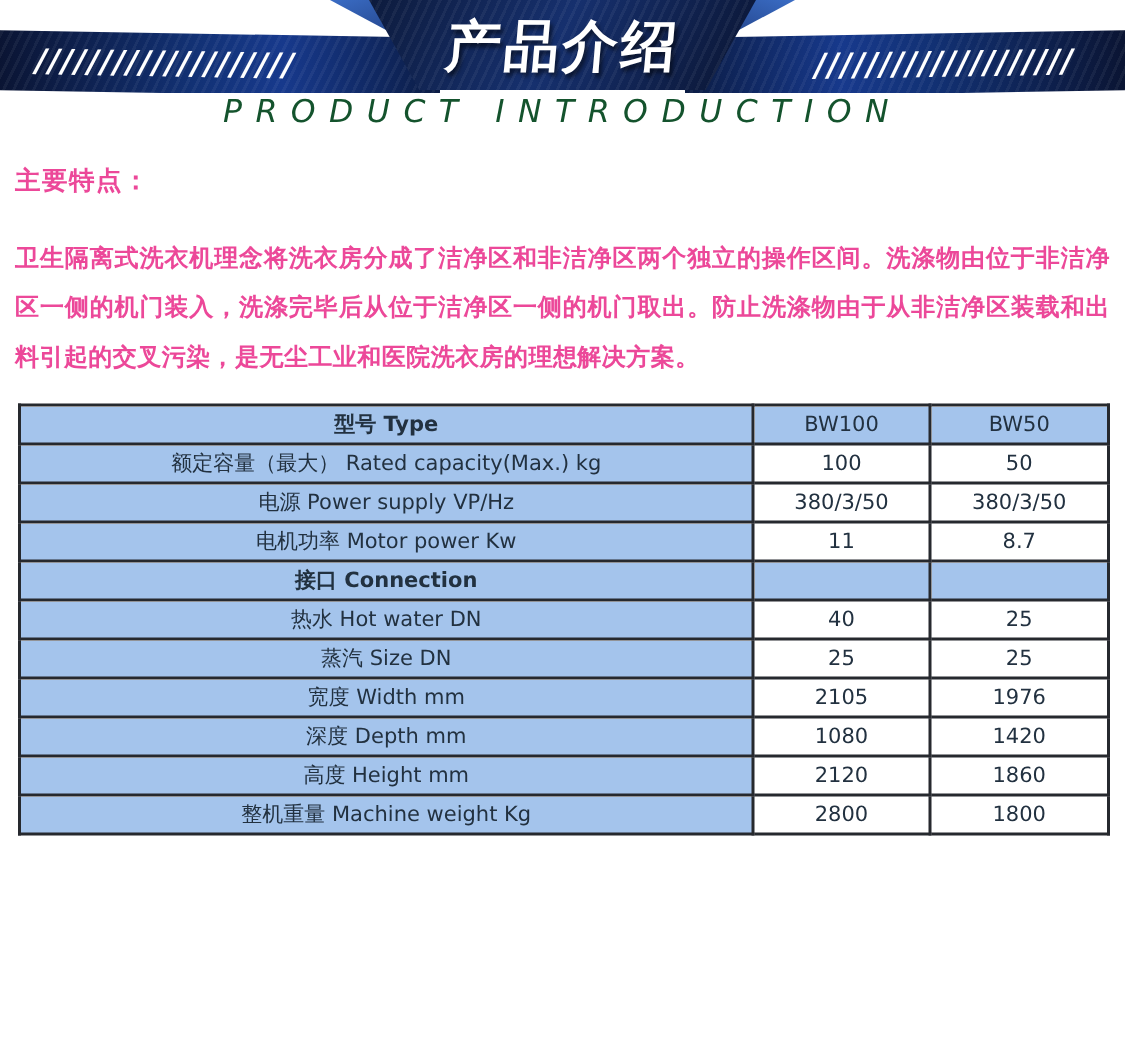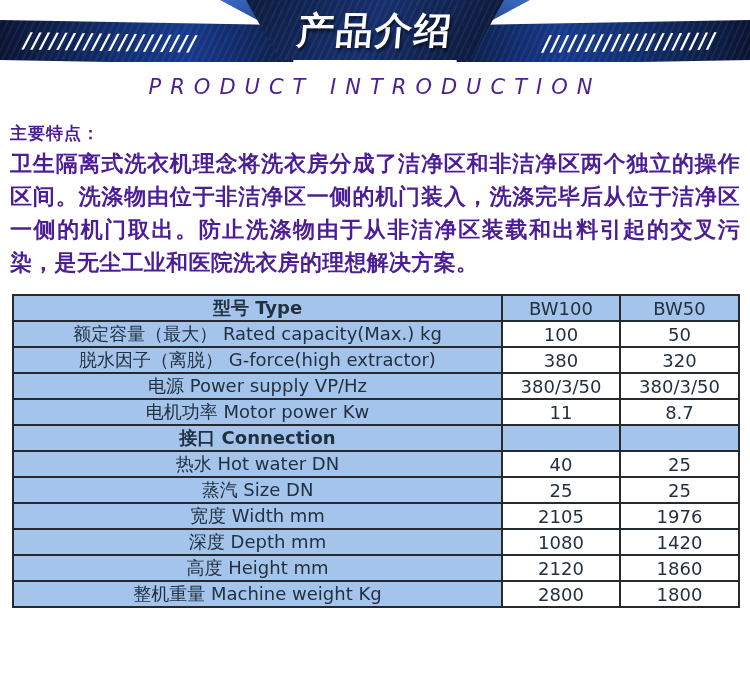--- a/index.html
+++ b/index.html
@@ -30,33 +30,33 @@
   .badge { position:absolute; top:0; left:50%; margin-left:-129px; width:258px; height:60px; z-index:3;
     clip-path:polygon(0 0,100% 0,87% 100%,13% 100%);
     background:linear-gradient(118deg,#0d1b3d 0%,#16306e 48%,#0a1430 100%); }
   .badge::after { content:""; position:absolute; inset:0;
     background:repeating-linear-gradient(115deg, rgba(255,255,255,.05) 0 2px, transparent 2px 6px); }
   .badge-title { position:relative; z-index:4; display:block; text-align:center; line-height:62px;
     color:#ffffff; font-size:37px; font-weight:bold; transform:skewX(-5deg);
     text-shadow:2px 3px 3px rgba(0,0,0,.55); letter-spacing:2px; }
 
   
-  .subtitle { margin-top:13px; text-align:center; color:#4c1d95; font-style:italic;
+  .subtitle { text-align:center; color:#14532d; font-style:italic;
     font-size:21px; letter-spacing:9px; white-space:nowrap; }
 
   
-  .features { margin:23px 10px 0 10px; color:#4c1d95; }
+  .features { margin:23px 10px 0 10px; color:#ec4899; }
   .features h2 { font-size:17px; font-weight:bold; letter-spacing:1px; }
-  .features p { margin-top:2px; font-size:22px; font-weight:bold; line-height:33px;
+  .features p { margin-top:23px; font-size:16px; font-weight:bold; line-height:33px;
     letter-spacing:.3px; text-align:justify; }
 
   
   table.spec { margin:15px 0 0 12px; width:726px; table-layout:fixed; border-collapse:collapse; }
   table.spec td { height:26px; border:2px solid #26292e; text-align:center; vertical-align:middle;
-    font-size:18px; color:#223140; background:#ffffff; overflow:hidden; white-space:nowrap; }
+    font-size:14px; color:#223140; background:#ffffff; overflow:hidden; white-space:nowrap; }
   table.spec td.blue { background:#a4c4ec; }
   table.spec td.bold { font-weight:bold; }
 </style>
 </head>
 <body>
 
 <div class="page">
 
   <header class="banner">
     <div class="bar bar-left">
@@ -88,25 +88,20 @@
     <tbody>
         <tr>
           <td class="blue bold">型号 Type</td>
           <td class="blue">BW100</td>
           <td class="blue">BW50</td>
         </tr>
         <tr>
           <td class="blue">额定容量（最大） Rated capacity(Max.) kg</td>
           <td class="">100</td>
           <td class="">50</td>
-        </tr>
-        <tr>
-          <td class="blue">脱水因子（离脱） G-force(high extractor)</td>
-          <td class="">380</td>
-          <td class="">320</td>
         </tr>
         <tr>
           <td class="blue">电源 Power supply VP/Hz</td>
           <td class="">380/3/50</td>
           <td class="">380/3/50</td>
         </tr>
         <tr>
           <td class="blue">电机功率 Motor power Kw</td>
           <td class="">11</td>
           <td class="">8.7</td>

